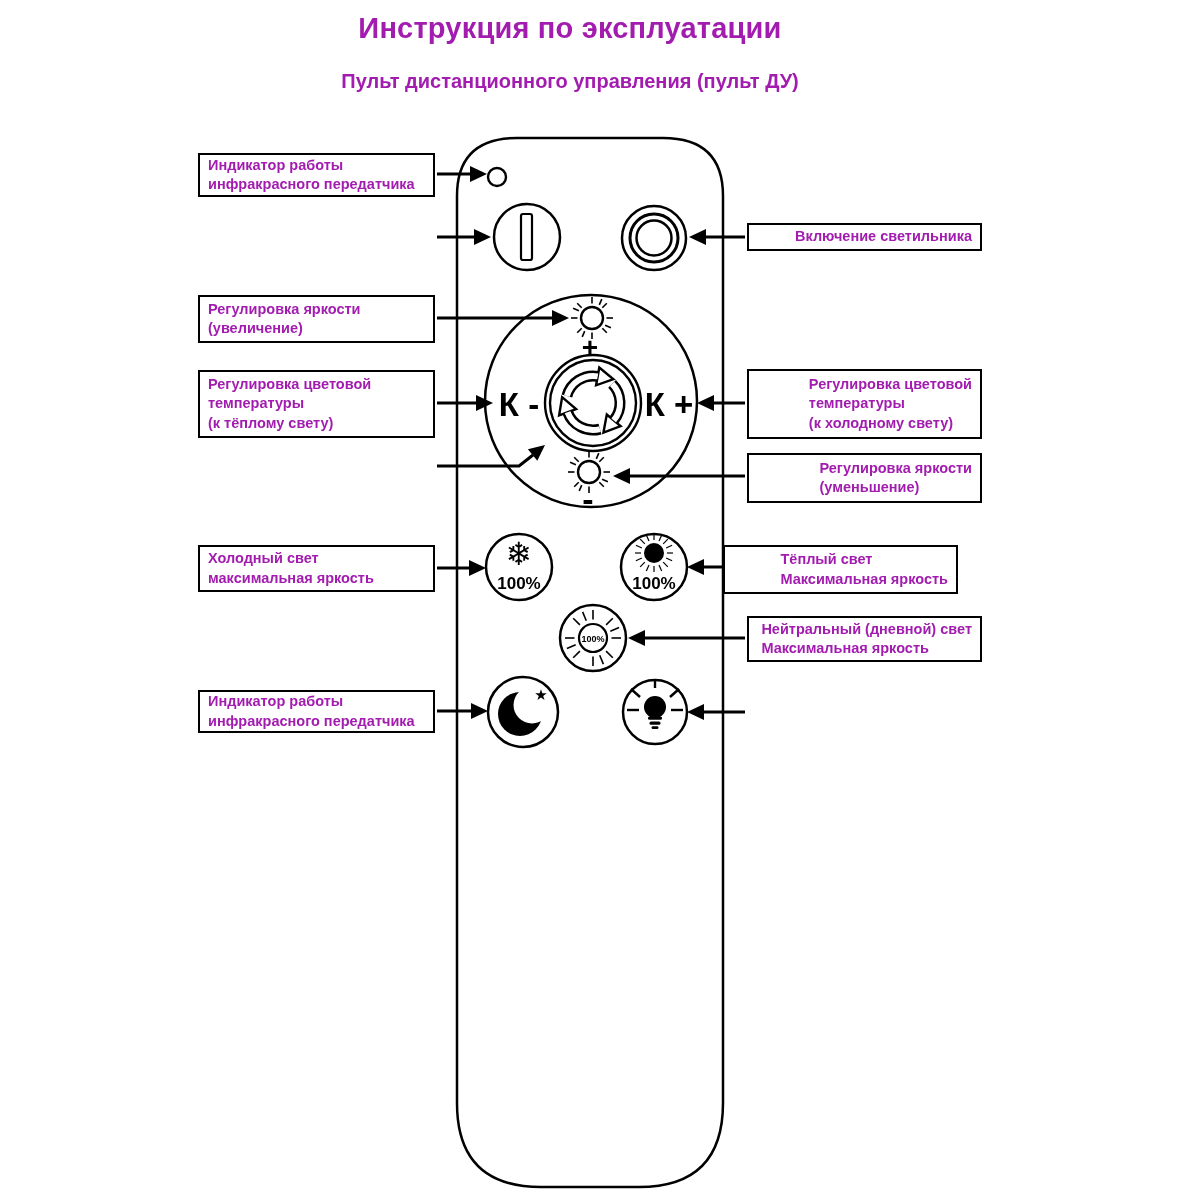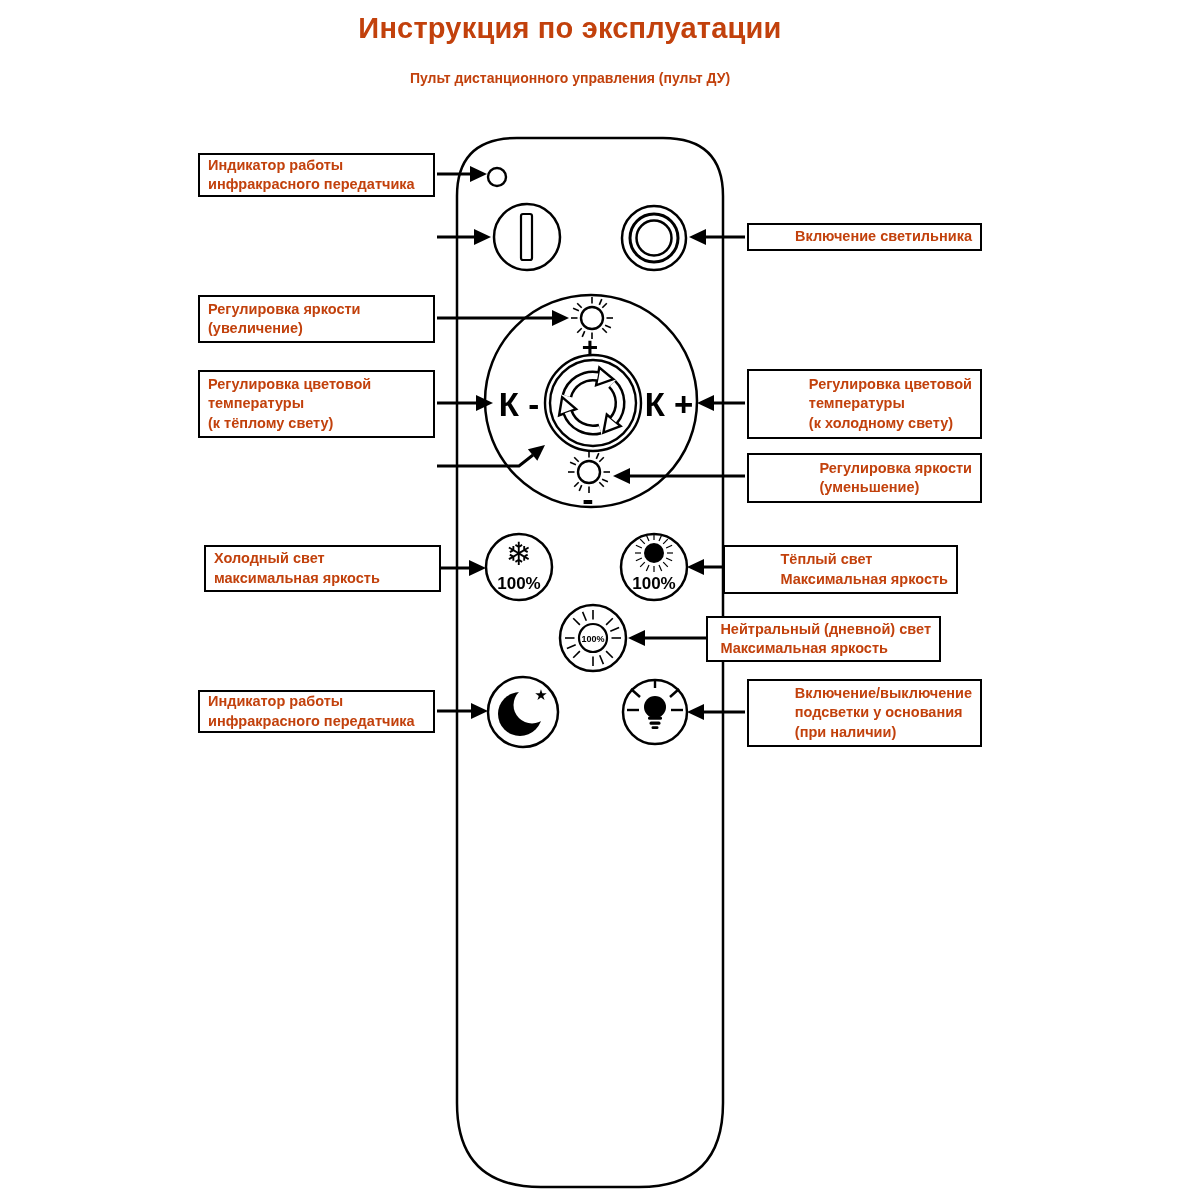--- a/index.html
+++ b/index.html
@@ -1,21 +1,21 @@
 <!DOCTYPE html>
 <html><head>
 <meta charset="utf-8">
 <style>
   html,body{margin:0;padding:0;background:#fff;}
   .page{position:relative;width:1140px;height:1200px;background:#fff;
-        font-family:"Liberation Sans",sans-serif;color:#c2410c;overflow:hidden;}
+        font-family:"Liberation Sans",sans-serif;color:#a21caf;overflow:hidden;}
   .title{position:absolute;top:12px;left:0;width:100%;text-align:center;
          font-size:29px;font-weight:bold;letter-spacing:.2px;}
   .subtitle{position:absolute;top:70px;left:0;width:100%;text-align:center;
-            font-size:14px;font-weight:bold;}
+            font-size:20px;font-weight:bold;}
   .lbl{position:absolute;box-sizing:border-box;border:2px solid #000;background:#fff;
        font-weight:bold;font-size:14.5px;line-height:1.32;white-space:pre-line;
        display:flex;align-items:center;padding:0 8px;}
   .lbl.right{justify-content:flex-end;text-align:left;}
   svg.diagram{position:absolute;top:0;left:0;}
   svg text{font-family:"Liberation Sans","DejaVu Sans",sans-serif;}
 </style>
 </head>
 <body>
 
@@ -233,32 +233,29 @@
     </g>
   </svg>
 
   <div class="lbl" style="left:198px;top:153px;width:237px;height:44px">Индикатор работы
 инфракрасного передатчика</div>
   <div class="lbl" style="left:198px;top:295px;width:237px;height:48px">Регулировка яркости
 (увеличение)</div>
   <div class="lbl" style="left:198px;top:370px;width:237px;height:68px">Регулировка цветовой
 температуры
 (к тёплому свету)</div>
-  <div class="lbl" style="left:204px;top:545px;width:237px;height:47px">Холодный свет
+  <div class="lbl" style="left:198px;top:545px;width:237px;height:47px">Холодный свет
 максимальная яркость</div>
   <div class="lbl" style="left:198px;top:690px;width:237px;height:43px">Индикатор работы
 инфракрасного передатчика</div>
 
   <div class="lbl right" style="left:747px;top:223px;width:235px;height:28px">Включение светильника</div>
   <div class="lbl right" style="left:747px;top:369px;width:235px;height:70px">Регулировка цветовой
 температуры
 (к холодному свету)</div>
   <div class="lbl right" style="left:747px;top:453px;width:235px;height:50px">Регулировка яркости
 (уменьшение)</div>
   <div class="lbl right" style="left:723px;top:545px;width:235px;height:49px">Тёплый свет
 Максимальная яркость</div>
-  <div class="lbl right" style="left:706px;top:616px;width:235px;height:46px">Нейтральный (дневной) свет
+  <div class="lbl right" style="left:747px;top:616px;width:235px;height:46px">Нейтральный (дневной) свет
 Максимальная яркость</div>
-  <div class="lbl right" style="left:747px;top:679px;width:235px;height:68px">Включение/выключение
-подсветки у основания
-(при наличии)</div>
 
 </div>
 
 </body></html>

